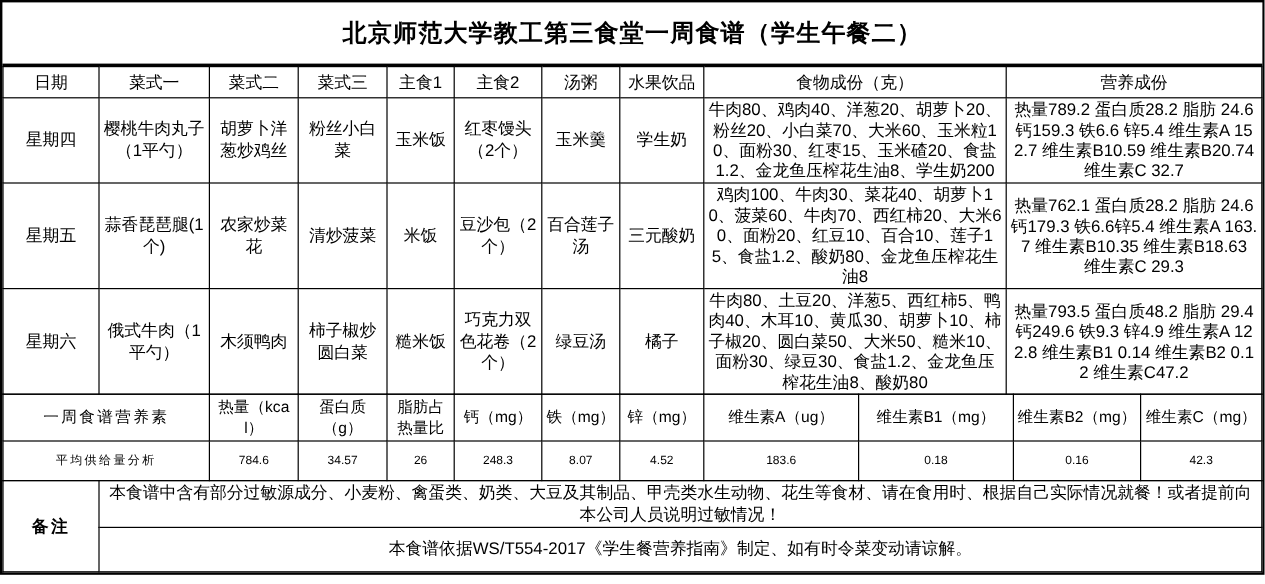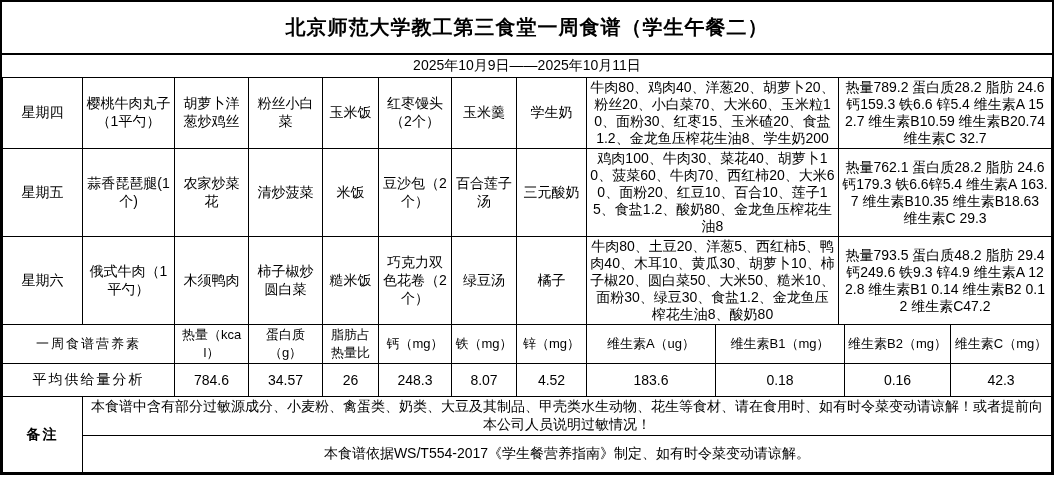--- a/index.html
+++ b/index.html
@@ -23,49 +23,60 @@
     border:1px solid #000;text-align:center;vertical-align:middle;
     font-size:14px;padding:1px 3px;overflow:hidden;word-break:break-all;
   }
   table.grid.stack{margin-top:-1px;}
   tr.hdr td{height:26px;}
   td.left{text-align:left;line-height:17px;}
   td.ingredients{font-size:14px;margin-top:42px;}
   td.nutrition{font-size:13px;}
   td.biglabel{font-weight:normal;font-size:17px;letter-spacing:2px;}
   tr.nutr-hdr td{height:32px;font-size:13px;}
-  tr.nutr-avg td{height:33px;font-size:14px;}
+  tr.nutr-avg td{height:33px;font-size:10px;}
   td.notes-label{font-weight:bold;font-size:18px;letter-spacing:2px;}
   td.note{text-align:left;font-size:13.5px;padding-left:5px;}
   tr.note-r1 td{height:39px;}
   tr.note-r2 td{height:37px;}
 </style>
 </head>
 <body>
 
 <div class="sheet">
   <div class="bordered">
 
     <div class="title-row">北京师范大学教工第三食堂一周食谱（学生午餐二）</div>
-    <div class="date-row">2025年10月9日——2025年10月11日</div>
 
     <table class="grid menu-grid">
       <colgroup>
         <col style="width:80px">
           <col style="width:92px">
           <col style="width:74px">
         <col style="width:74px">
           <col style="width:56px">
           <col style="width:73px">
         <col style="width:65px">
           <col style="width:70px">
           <col style="width:252px">
           <col>
       </colgroup>
       <tbody>
+          <tr class="hdr">
+        <td>日期</td>
+        <td>菜式一</td>
+        <td>菜式二</td>
+        <td>菜式三</td>
+        <td>主食1</td>
+        <td>主食2</td>
+        <td>汤粥</td>
+        <td>水果饮品</td>
+        <td>食物成份（克）</td>
+        <td>营养成份</td>
+      </tr>
       <tr style="height:70px">
         <td>星期四</td>
         <td>樱桃牛肉丸子（1平勺）</td>
         <td>胡萝卜洋葱炒鸡丝</td>
         <td>粉丝小白菜</td>
         <td>玉米饭</td>
         <td>红枣馒头（2个）</td>
         <td>玉米羹</td>
         <td>学生奶</td>
         <td class="left ingredients">牛肉80、鸡肉40、洋葱20、胡萝卜20、粉丝20、小白菜70、大米60、玉米粒10、面粉30、红枣15、玉米碴20、食盐1.2、金龙鱼压榨花生油8、学生奶200</td>
@@ -143,21 +154,21 @@
       </table>
 
     <table class="grid stack notes-grid">
       <colgroup>
           <col style="width:80px">
           <col>
         </colgroup>
       <tbody>
           <tr class="note-r1">
         <td rowspan="2" class="notes-label">备注</td>
-        <td class="note">本食谱中含有部分过敏源成分、小麦粉、禽蛋类、奶类、大豆及其制品、甲壳类水生动物、花生等食材、请在食用时、如有时令菜变动请谅解！或者提前向本公司人员说明过敏情况！</td>
+        <td class="note">本食谱中含有部分过敏源成分、小麦粉、禽蛋类、奶类、大豆及其制品、甲壳类水生动物、花生等食材、请在食用时、根据自己实际情况就餐！或者提前向本公司人员说明过敏情况！</td>
       </tr>
       <tr class="note-r2">
         <td class="note">本食谱依据WS/T554-2017《学生餐营养指南》制定、如有时令菜变动请谅解。</td>
       </tr>
     </tbody>
       </table>
 
   </div>
 
 </div>

